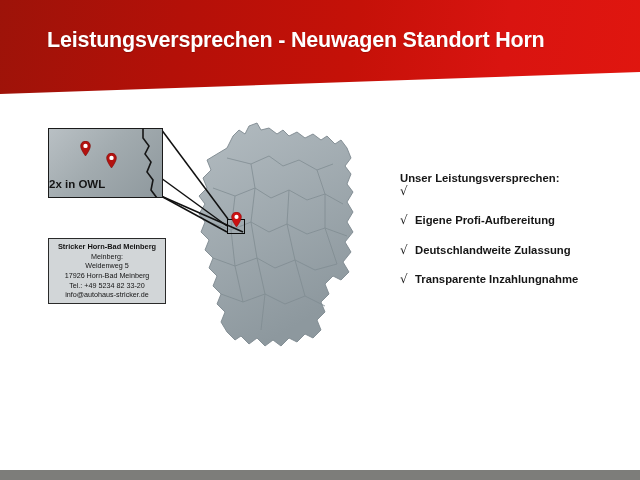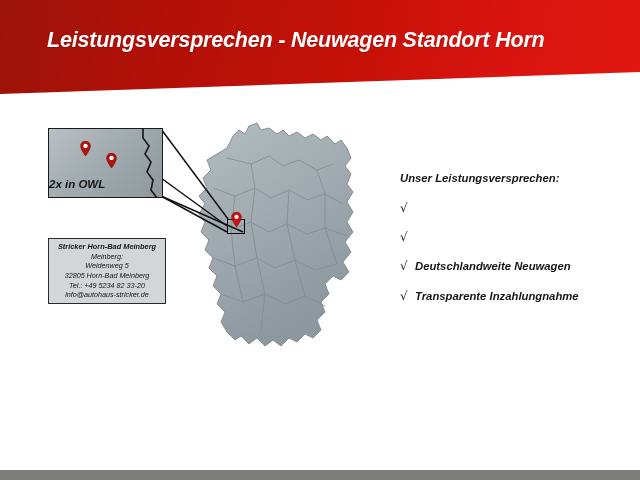--- a/index.html
+++ b/index.html
@@ -2,21 +2,21 @@
 <html><head>
 <meta charset="utf-8">
 <style>
   html,body{margin:0;padding:0;}
   body{
     width:640px;height:480px;overflow:hidden;
     background:#ffffff;
     font-family:"Liberation Sans", sans-serif;
     position:relative;
   }
-  .slide{position:absolute;inset:0;width:640px;height:480px;background:#fff;overflow:hidden;font-style:italic;}
+  .slide{position:absolute;inset:0;width:640px;height:480px;background:#fff;overflow:hidden;}
 
   
   .header{
     position:absolute;left:0;top:0;width:640px;height:100px;
     overflow:hidden;
   }
   .header-bg{
     position:absolute;left:0;top:0;width:640px;height:100px;
     background:linear-gradient(100deg,#9d1309 0%,#b41008 28%,#c51108 55%,#d91410 78%,#e0160f 100%);
     clip-path:polygon(0 0,640px 0,640px 72px,0 94px);
@@ -89,21 +89,20 @@
     font-size:7.2px;color:#141414;line-height:9.6px;white-space:nowrap;
   }
   .address-line.bold{font-weight:bold;font-size:7.4px;}
 
   
   .promises{
     position:absolute;left:400px;top:172px;width:225px;
   }
   .promises-title{
     font-size:11.3px;font-weight:bold;color:#161616;
-    margin-bottom:17px;
   }
   .promise-row{
     display:flex;align-items:flex-start;
     margin-bottom:15px;
   }
   .promise-check{
     width:15px;flex:0 0 15px;
     font-size:12px;color:#161616;line-height:14px;
     font-family:"DejaVu Sans",sans-serif;
   }
@@ -199,39 +198,40 @@
         <circle cx="5.5" cy="4.9" r="2.2" fill="#ffffff"></circle>
       </svg>
     </div>
     <div class="inset-label">2x in OWL</div>
   </div>
 
   <div class="address">
     <div class="address-line bold">Stricker Horn-Bad Meinberg</div>
     <div class="address-line">Meinberg:</div>
     <div class="address-line">Weidenweg 5</div>
-    <div class="address-line">32805 Horn-Bad Meinberg</div>
+    <div class="address-line">17926 Horn-Bad Meinberg</div>
     <div class="address-line">Tel.: +49 5234 82 33-20</div>
     <div class="address-line">info@autohaus-stricker.de</div>
   </div>
 
   <div class="promises">
     <div class="promises-title">Unser Leistungsversprechen:</div>
 
     <div class="promise-row">
       <div class="promise-check">√</div>
     </div>
 
     <div class="promise-row">
       <div class="promise-check">√</div>
-    </div>
-
-    <div class="promise-row">
-      <div class="promise-check">√</div>
-      <div class="promise-text">Deutschlandweite Neuwagen</div>
+      <div class="promise-text">Eigene Profi-Aufbereitung</div>
+    </div>
+
+    <div class="promise-row">
+      <div class="promise-check">√</div>
+      <div class="promise-text">Deutschlandweite Zulassung</div>
     </div>
 
     <div class="promise-row">
       <div class="promise-check">√</div>
       <div class="promise-text">Transparente Inzahlungnahme</div>
     </div>
   </div>
 
   <div class="logos">
 

